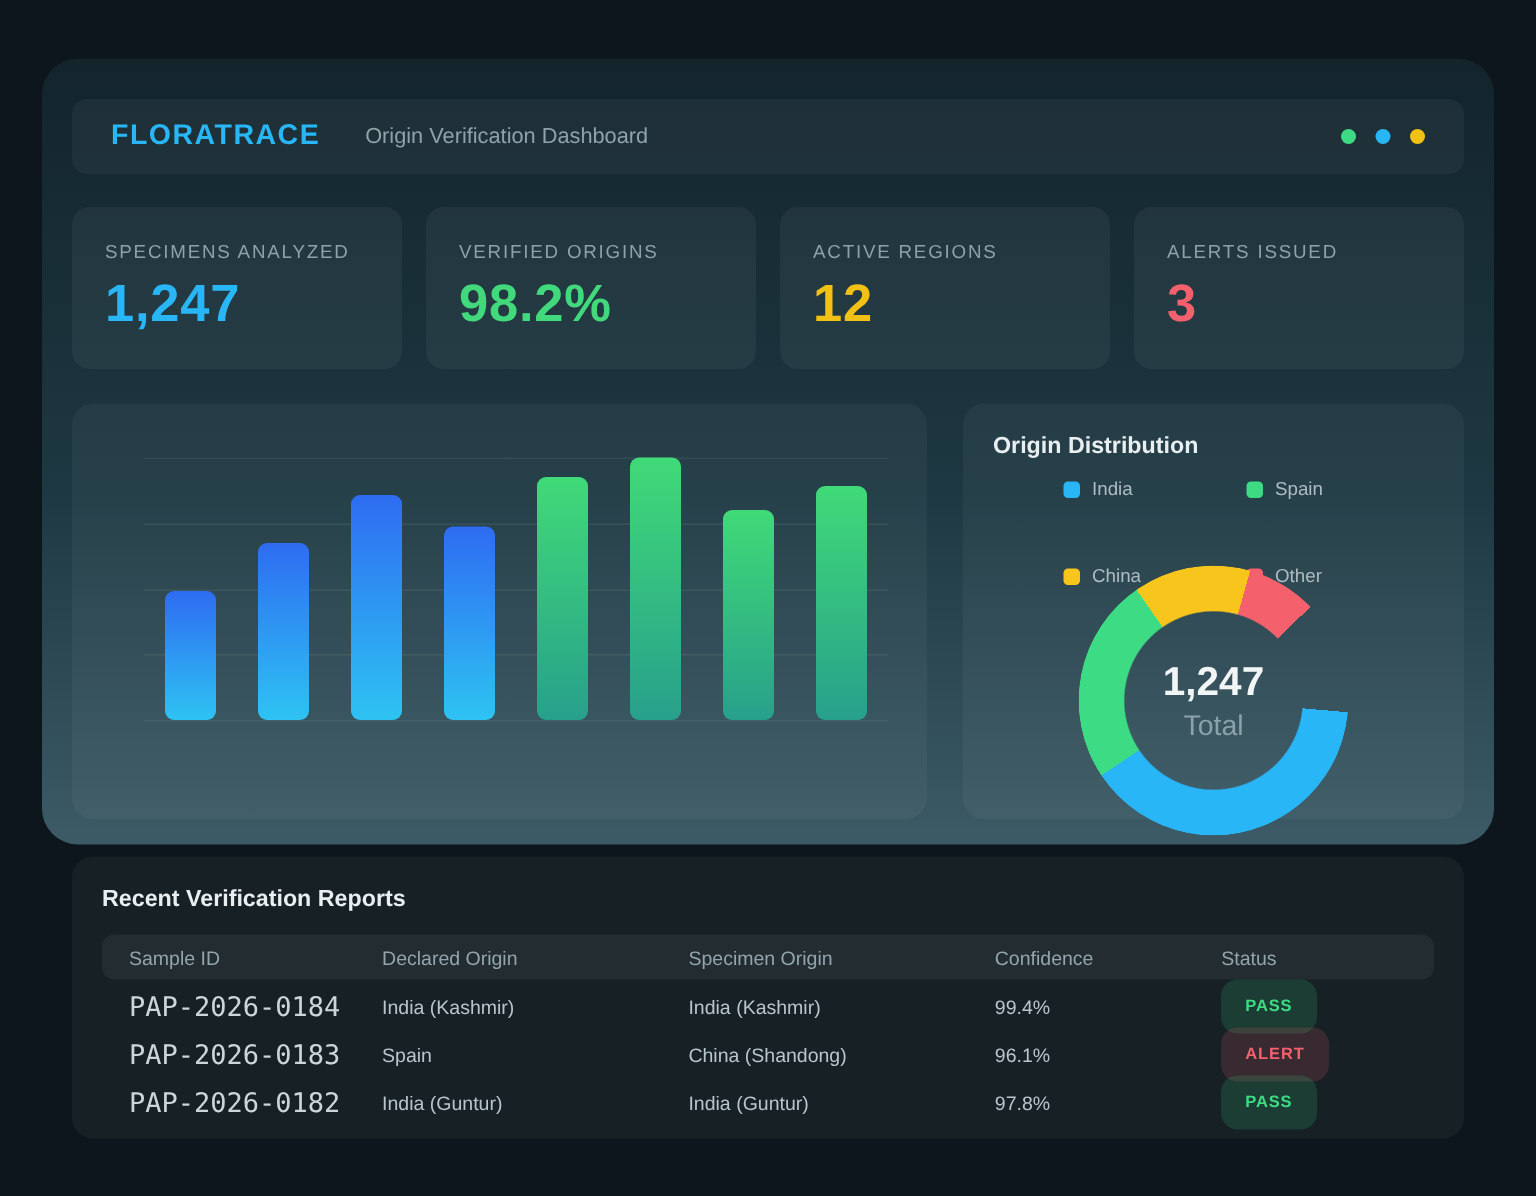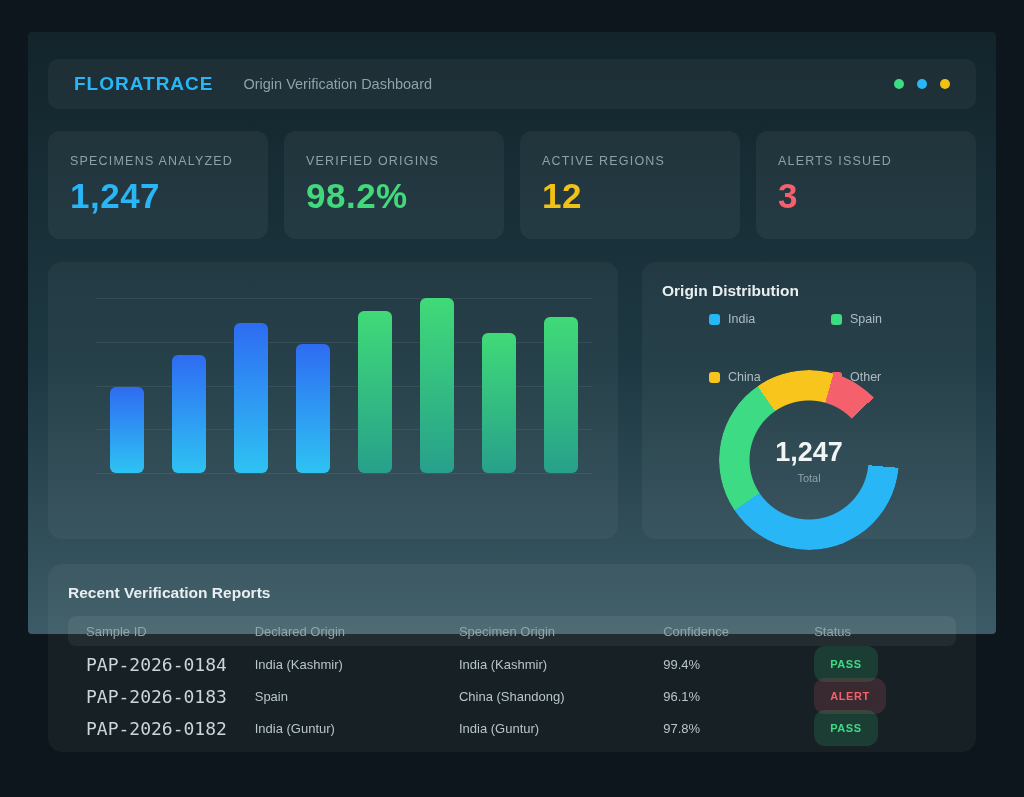--- a/index.html
+++ b/index.html
@@ -3,22 +3,22 @@
 <meta charset="utf-8">
 <style>
   * { margin:0; padding:0; box-sizing:border-box; }
   html,body { width:1024px; height:797px; overflow:hidden; }
   body {
     background:#0c161c;
     font-family:"Liberation Sans", sans-serif;
     position:relative;
   }
   .dashboard {
-    position:absolute; left:28px; top:32px; width:968px; height:602px;
-    border-radius:4px;
+    position:absolute; left:28px; top:39px; width:968px; height:524px;
+    border-radius:24px;
     background:linear-gradient(180deg,#13242b 0%,#1d3842 55%,#3c5b66 100%);
     padding:27px 20px 0 20px;
   }
   
   .app-header {
     height:50px; border-radius:10px;
     background:rgba(255,255,255,0.045);
     display:flex; align-items:center; padding:0 26px;
   }
   .brand { color:#29b6f6; font-size:19px; font-weight:bold; letter-spacing:1px; }
@@ -63,21 +63,21 @@
   .donut {
     position:absolute; inset:0; border-radius:50%;
     -webkit-mask:radial-gradient(circle, transparent 59px, #000 60px);
     mask:radial-gradient(circle, transparent 59px, #000 60px);
   }
   .donut-center {
     position:absolute; inset:0; display:flex; flex-direction:column;
     align-items:center; justify-content:center; gap:4px;
   }
   .donut-total { color:#f2f5f6; font-size:27px; font-weight:bold; }
-  .donut-total-label { color:#8da1aa; font-size:11px; }
+  .donut-total-label { color:#8da1aa; font-size:19px; }
   
   .table-card { margin-top:25px; height:188px; }
   .thead {
     margin-top:14px; height:30px; border-radius:8px;
     background:rgba(255,255,255,0.06);
     display:grid; grid-template-columns:19% 23% 23% 17% 18%;
     align-items:center;
   }
   .thead .cell { color:#92a5ad; font-size:13px; padding-left:18px; }
   .trow {

